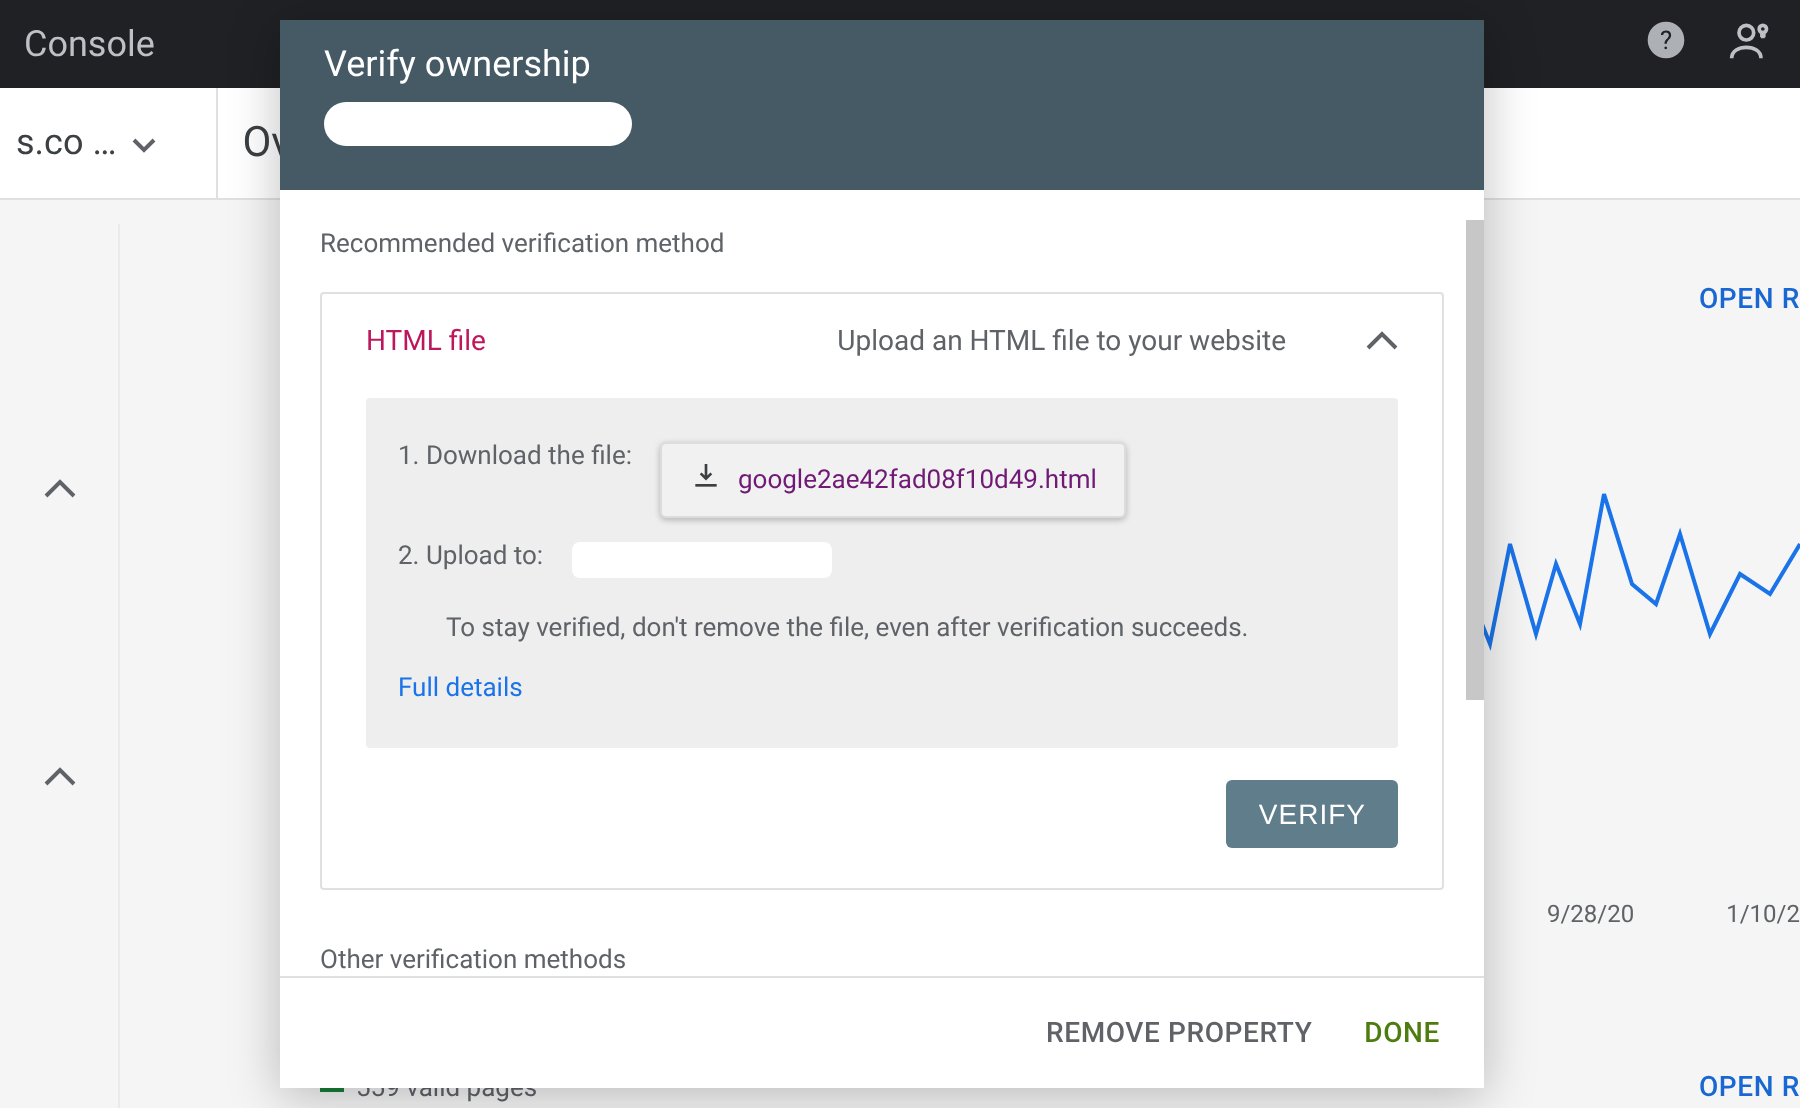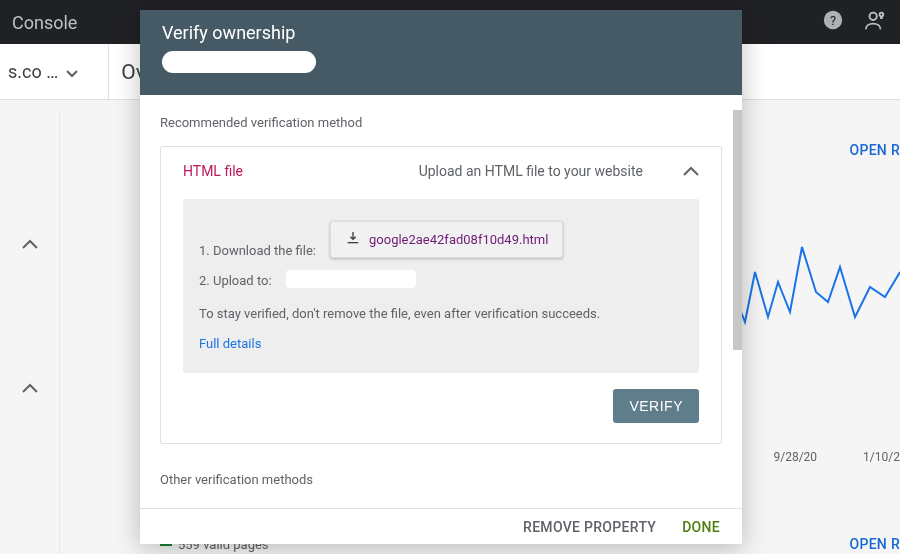--- a/index.html
+++ b/index.html
@@ -106,54 +106,54 @@
     }
     .card-title { font-size:14px; color:#be185d; font-weight:400; }
     .card-sub { margin-left:auto; font-size:14px; color:#5f6368; padding-right:40px; }
     .collapse { color:#5f6368; }
     .card-body {
       margin: 12px 22px 0 22px;
       background: #eeeeee;
       padding: 22px 16px;
       border-radius: 2px;
     }
-    .step { font-size:13px; color:#5f6368; display:flex; align-items:flex-end; gap:14px; margin-bottom:12px;}
+    .step { font-size:13px; color:#5f6368; display:flex; align-items:flex-start; gap:14px; margin-bottom:12px;}
     .step.upload { margin-bottom:18px;}
     .redact-inline { background:#fff; border-radius:4px; width:130px; height:18px; display:inline-block;}
     .dl-btn {
       background:#f1f1f1;
       border:1px solid #dadce0;
       border-radius: 3px;
       box-shadow: 0 1px 3px rgba(0,0,0,.25);
       padding: 8px 14px;
       display:inline-flex;
       align-items:center;
       gap:8px;
       font-size:13px;
       font-weight:400;
       color:#701a75;
       cursor:pointer;
     }
-    .note { font-size:13px; color:#5f6368; margin-bottom:14px;}
+    .note { font-size:13px; color:#5f6368; margin-bottom:14px;margin-left:24px;}
     .details-link { color:#1a73e8; font-size:13px; cursor:pointer;}
     .verify-row { display:flex; justify-content:flex-end; padding: 16px 22px 0 22px;}
     .verify-btn {
       background:#607d8b;
       color:#fff;
       font-weight:500;
       font-size:14px;
       letter-spacing:.5px;
       padding: 9px 16px;
       border-radius:3px;
       border:none;
       cursor:pointer;
     }
     .modal-footer {
       border-top:1px solid #e0e0e0;
-      height:36px;
+      height:56px;
       display:flex;
       align-items:center;
       justify-content:flex-end;
       gap:26px;
       padding: 0 22px;
       font-size:14px;
       font-weight:500;
       letter-spacing:.3px;
     }
     .footer-btn { color:#5f6368; cursor:pointer;}

